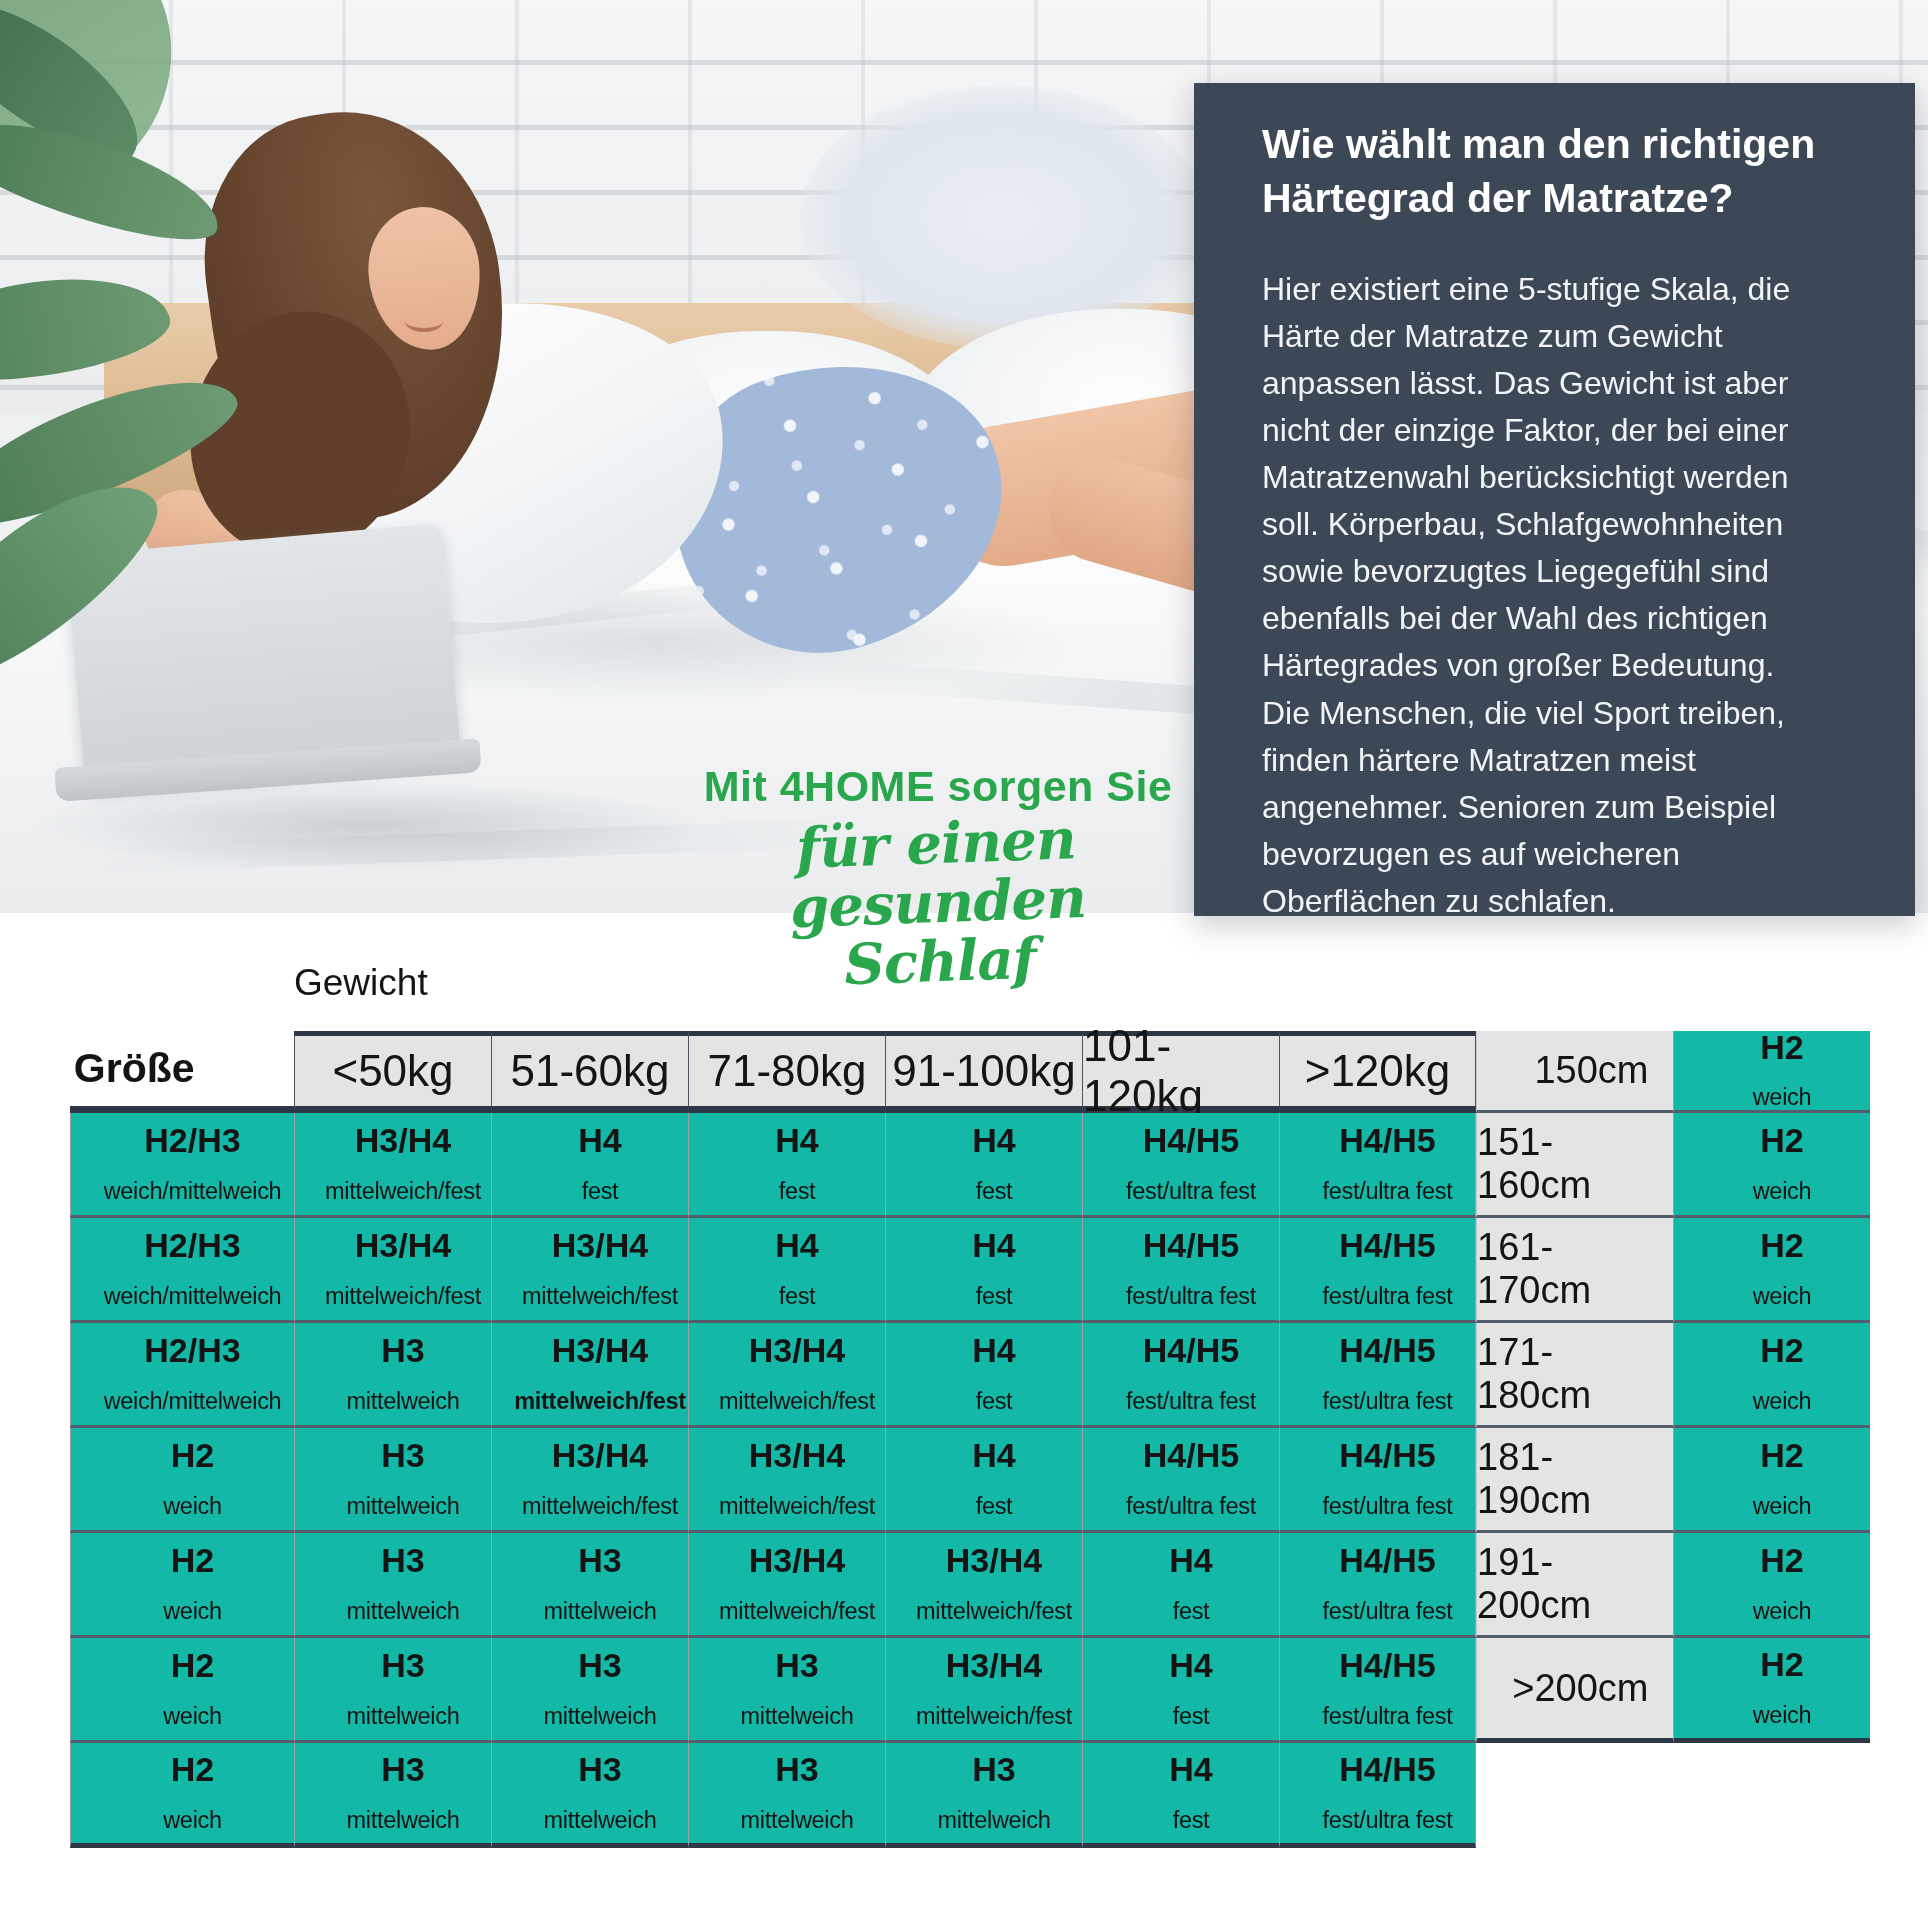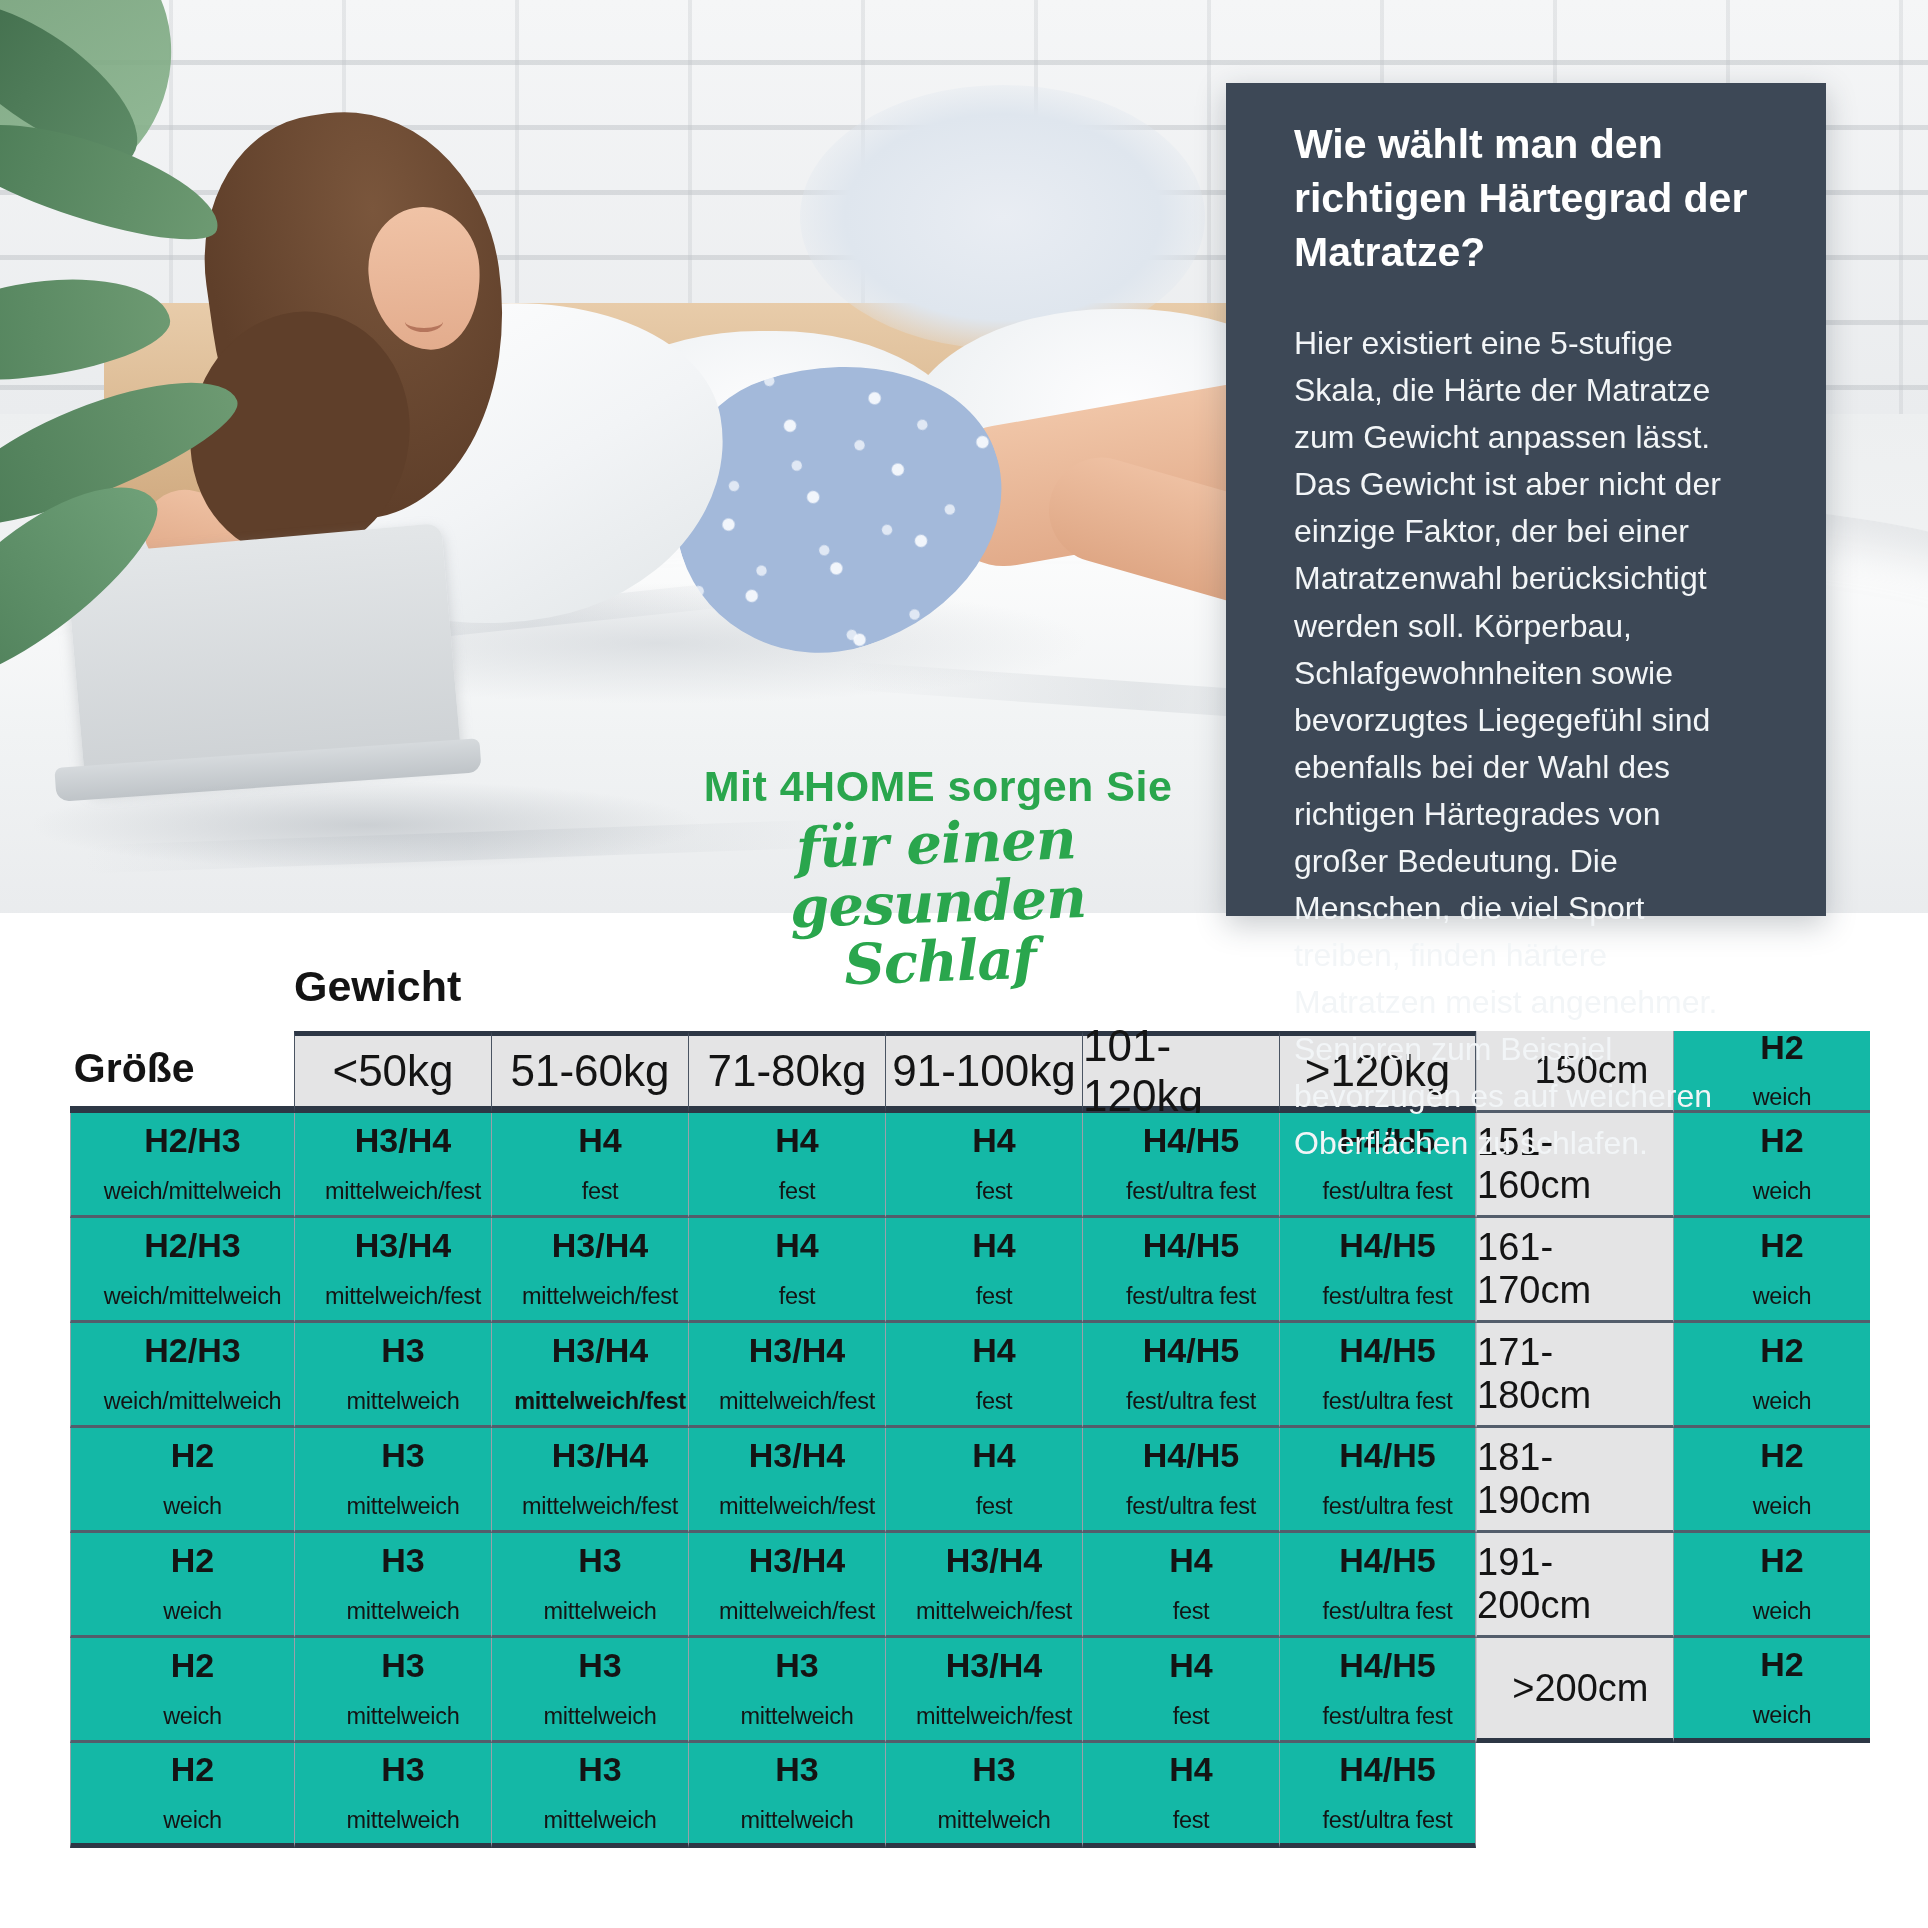--- a/index.html
+++ b/index.html
@@ -79,28 +79,28 @@
     background:radial-gradient(ellipse, rgba(170,176,182,.5), transparent 70%);}
 
   
   .tagline{position:absolute;left:695px;top:763px;width:486px;text-align:center;z-index:6;}
   .tagline .t1{font-size:43px;font-weight:600;color:var(--green);letter-spacing:0.5px;line-height:1.1;}
   .tagline .t2{font-family:"DejaVu Serif",serif;font-style:italic;font-weight:bold;
     font-size:56px;color:var(--green);line-height:1.05;margin-top:3.8px;
     transform:rotate(-2deg);letter-spacing:-0.9px;}
 
   
-  .panel{position:absolute;left:1226px;top:83px;width:600px;height:833px;z-index:5;
+  .panel{position:absolute;left:1194px;top:83px;width:721px;height:833px;z-index:5;
     background:var(--panel);box-sizing:border-box;padding:34px 70px 0 68px;
     box-shadow:0 9.4px 28px rgba(40,50,62,.25);}
   .panel-title{color:#ffffff;font-size:41px;font-weight:bold;line-height:1.32;max-width:565px;}
   .panel-body{color:#f2f5f7;font-size:32px;line-height:1.47;margin-top:41px;max-width:552px;}
 
   
-  .axis-weight{position:absolute;left:294px;top:962px;font-size:43px;font-weight:bold;}
+  .axis-weight{position:absolute;left:294px;top:962px;font-size:37px;font-weight:normal;}
   .matrix{position:absolute;left:70px;top:1015px;display:grid;
     grid-template-columns:224px repeat(8,197px);
     grid-template-rows:82px repeat(7,105px);margin-top:16px;}
   .matrix > div{box-sizing:border-box;}
   .corner{border-bottom:7.5px solid var(--dark);display:flex;align-items:center;padding-left:3.8px;
     font-size:41px;font-weight:bold;background:transparent;}
   .th{background:var(--graycell);border-top:5.6px solid var(--dark);border-bottom:7.5px solid var(--dark);
     border-left:1.9px solid #4a5462;display:flex;align-items:center;justify-content:center;
     font-size:44px;font-weight:normal;}
   .th.edge-r{border-right:1.9px solid #4a5462;}

